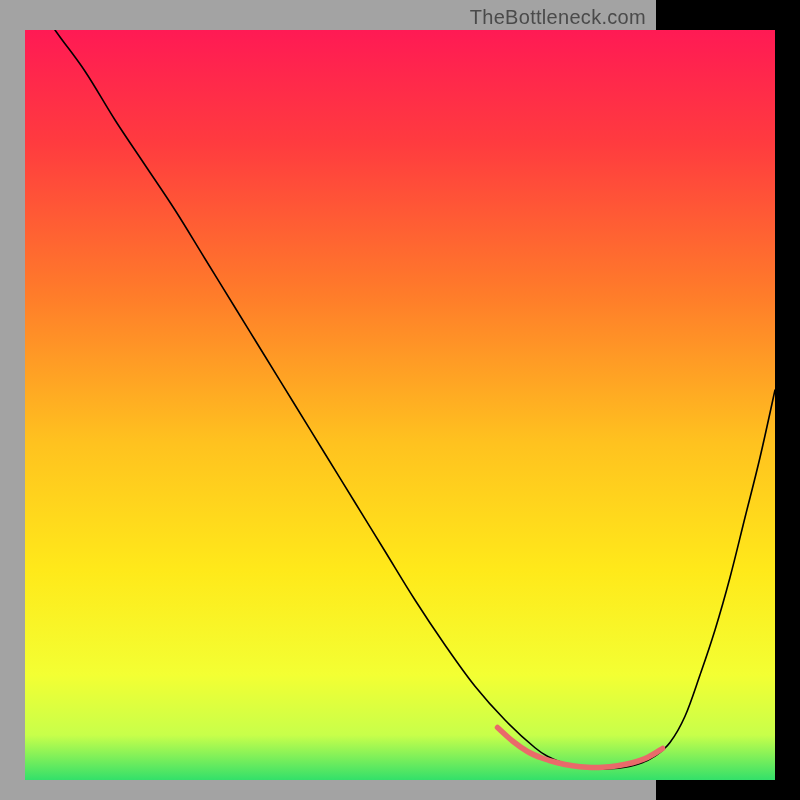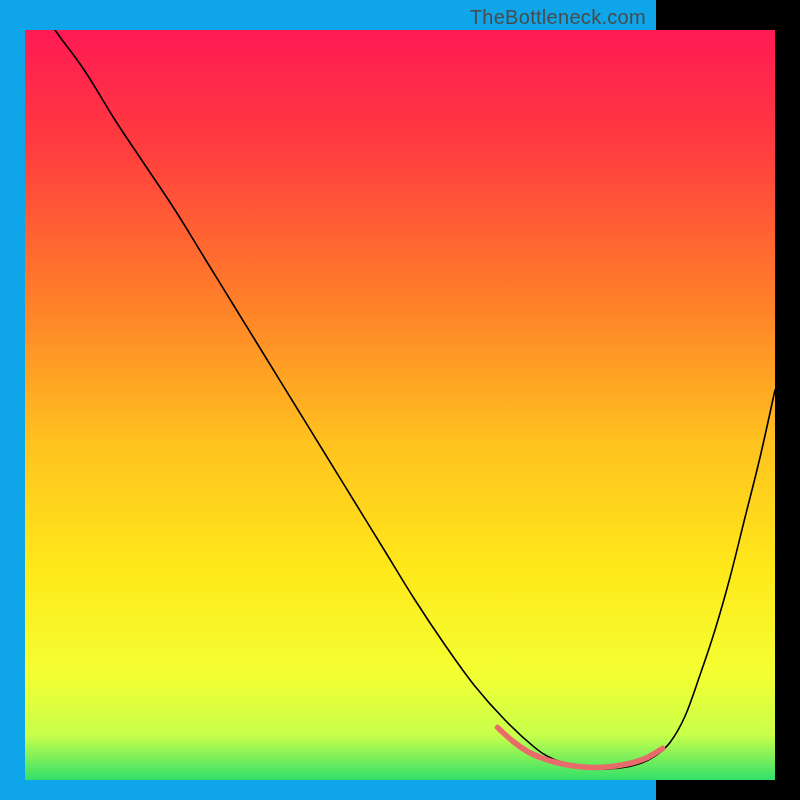--- a/index.html
+++ b/index.html
@@ -1,17 +1,17 @@
 <!DOCTYPE html>
 <html><head>
 <meta charset="utf-8">
 <style>
   * { margin: 0; padding: 0; box-sizing: border-box; }
   html, body { width: 800px; height: 800px; background: #000; overflow: hidden; }
-  .wrap { position: relative; width: 656px; height: 800px; background: #0ea5e9; }
+  .wrap { position: relative; width: 656px; height: 800px; background: #a3a3a3; }
 
   .attribution {
     position: absolute;
     top: 6px;
     right: 10px;
     font-family: Arial, Helvetica, sans-serif;
     font-size: 20px;
     color: #4a4a4a;
     letter-spacing: 0.3px;
   }

